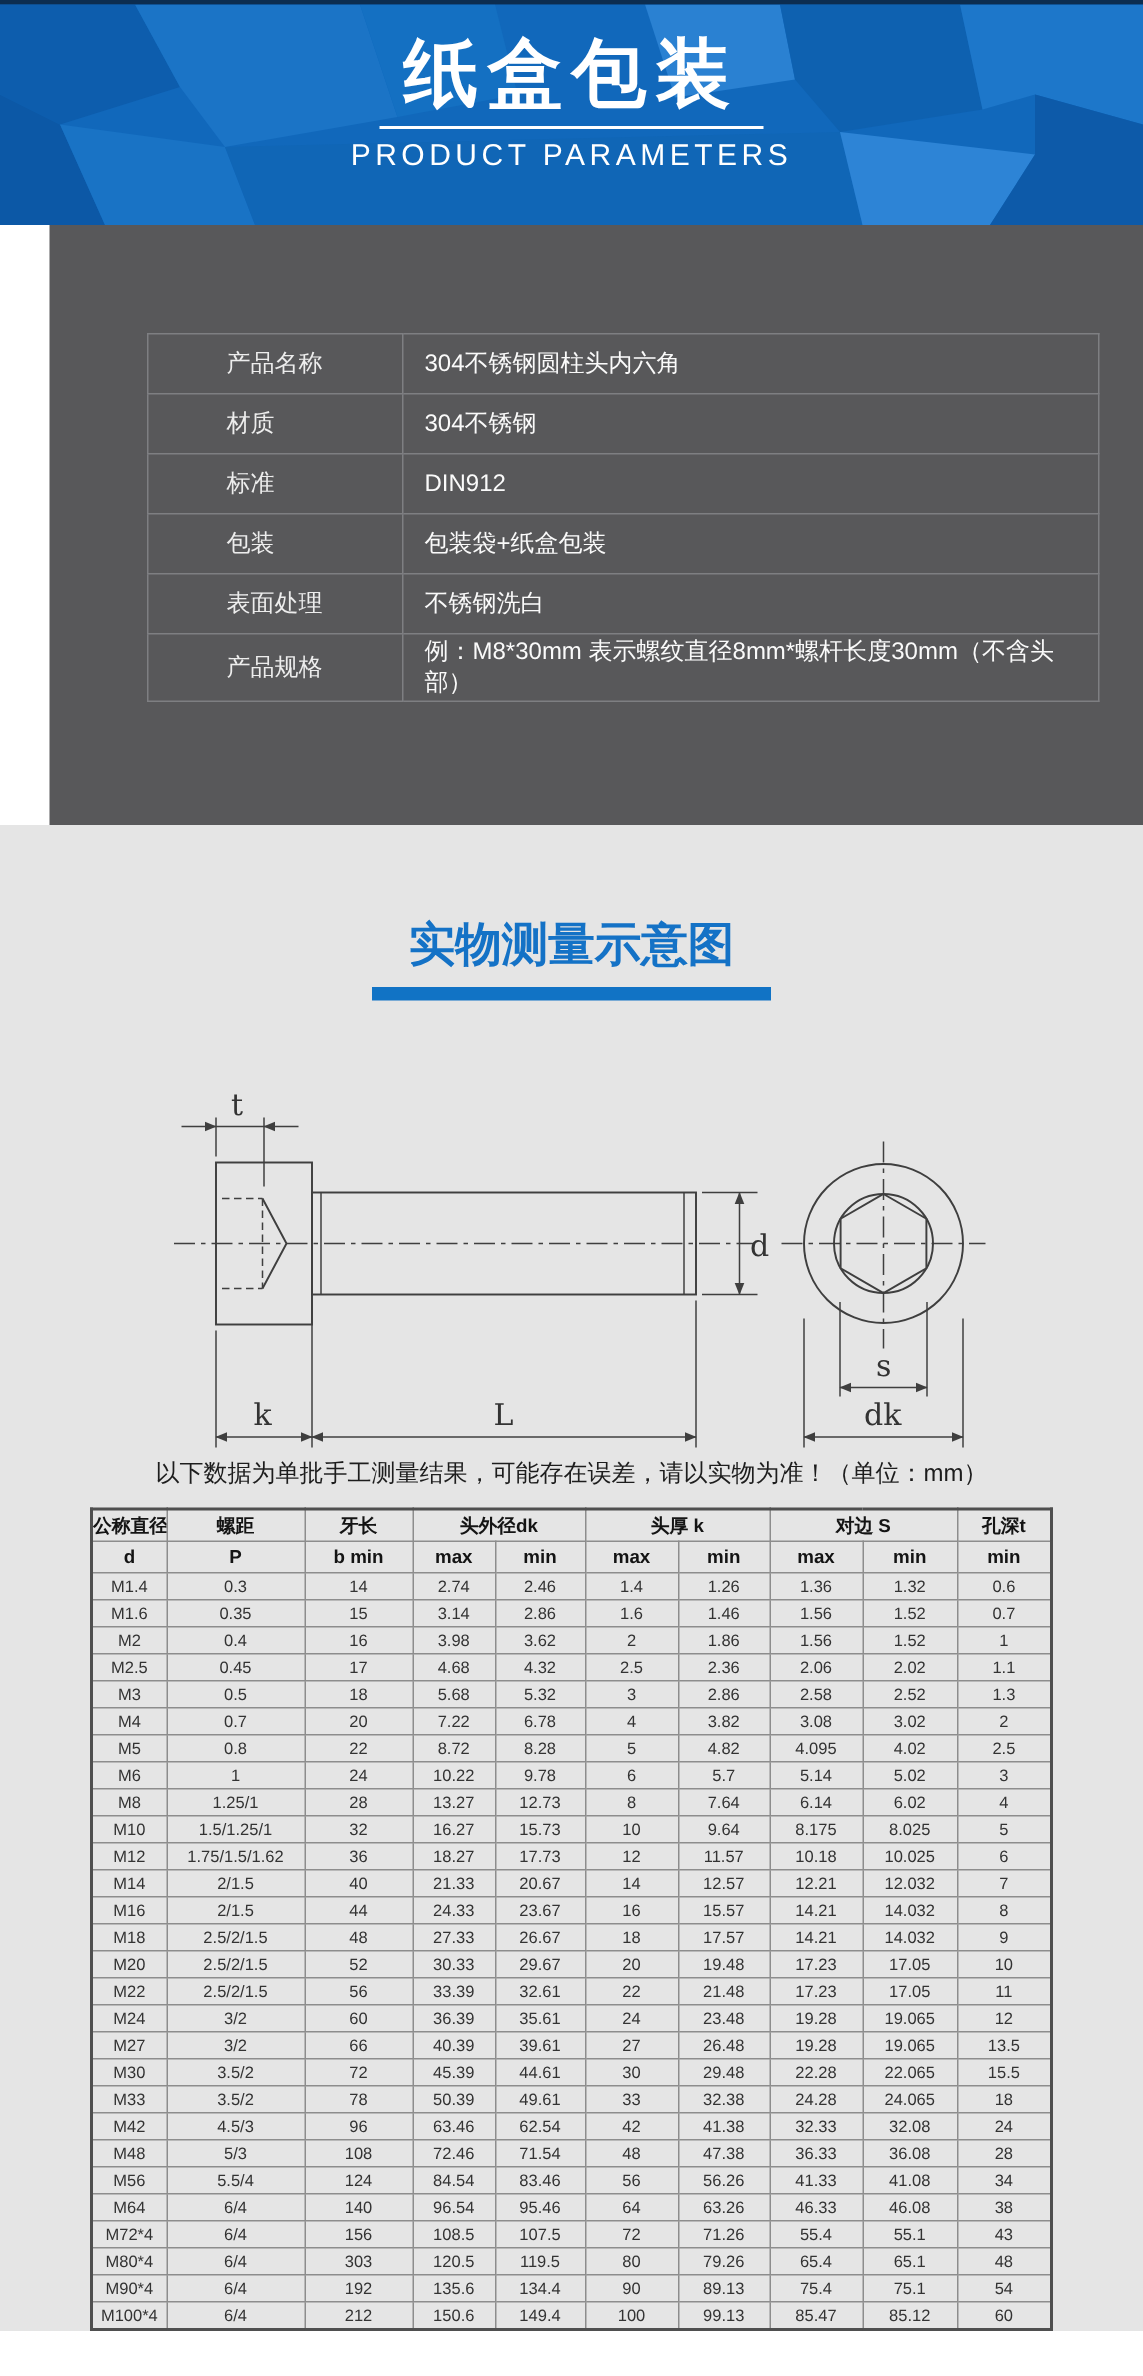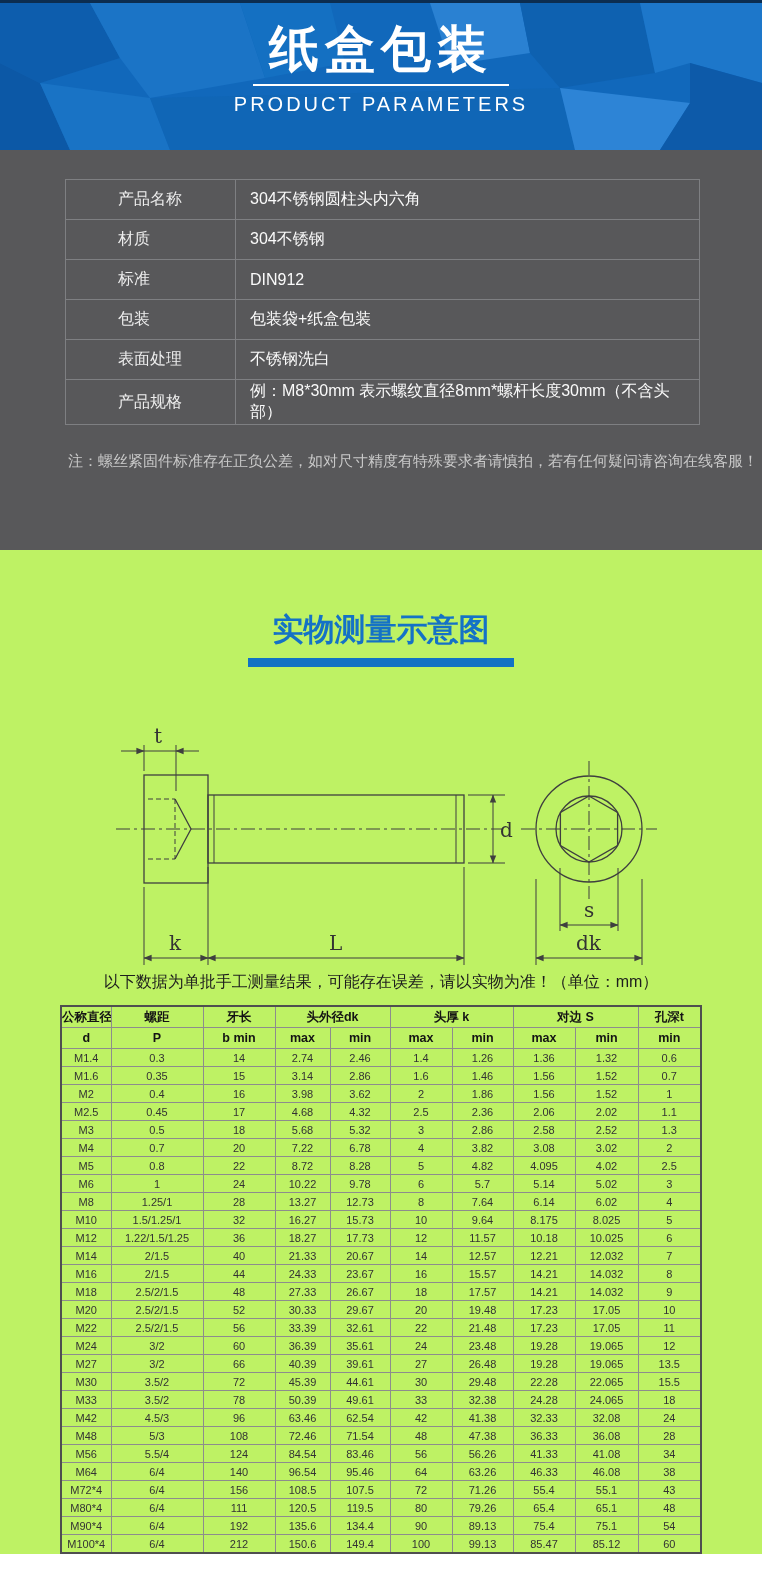--- a/index.html
+++ b/index.html
@@ -8,29 +8,29 @@
   
   .banner { position:relative; height:150px; background:#1168bb; overflow:hidden;
             border-top:3px solid #0c2d50; box-sizing:border-box; }
   .banner-bg { position:absolute; left:0; top:0; width:100%; height:100%; display:block; }
   .banner-inner { position:relative; text-align:center; color:#fff; padding-top:20px; }
   .banner-title { margin:0; font-size:50px; line-height:52px; font-weight:bold; letter-spacing:6px; }
   .banner-line { width:256px; height:2px; background:#ffffff; margin:9px auto 7px; }
   .banner-sub { font-size:20px; letter-spacing:3px; font-weight:500; }
 
   
-  .dark-panel { background:#58585a; height:400px; box-sizing:border-box; padding-top:29px; }
+  .dark-panel { background:#58585a; height:400px; box-sizing:border-box; padding-top:72px;margin-left:33px; }
   .info-table { width:635px; margin-left:65px; border-collapse:collapse; table-layout:fixed; }
   .info-table td { border:1px solid #7e7f82; height:37px; font-size:16px; }
   .info-table td.label { width:170px; padding-left:52px; color:#ededed; box-sizing:border-box; }
   .info-table td.value { padding-left:14px; color:#fafafa; }
   .disclaimer { color:#c9c9c9; font-size:15px; margin:27px 0 0 68px; }
 
   
-  .measure-section { background:#bef264; padding-top:62px; }
+  .measure-section { background:#e5e5e5; padding-top:62px; }
   .section-title { text-align:center; color:#1472c6; font-size:31px; line-height:36px; font-weight:bold; margin:0; }
   .title-bar { width:266px; height:9px; background:#1173c5; margin:10px auto 0; }
 
   .diagram { width:560px; margin:36px auto 0; }
   .diagram svg { display:block; }
   .dim-label { font-family:"DejaVu Serif","Liberation Serif",serif; font-size:20px; fill:#333; }
   .dline { stroke:#3f3f3f; stroke-width:1.3; fill:none; }
   .thin  { stroke:#3f3f3f; stroke-width:1; fill:none; }
   .cline { stroke:#3f3f3f; stroke-width:1; fill:none; stroke-dasharray:14,4,3,4; }
   .hid   { stroke:#3f3f3f; stroke-width:1; fill:none; stroke-dasharray:5,3; }
@@ -92,21 +92,20 @@
         <tr>
           <td class="label">表面处理</td>
           <td class="value">不锈钢洗白</td>
         </tr>
         <tr>
           <td class="label">产品规格</td>
           <td class="value">例：M8*30mm 表示螺纹直径8mm*螺杆长度30mm（不含头部）</td>
         </tr>
       </tbody>
   </table>
-  <p class="disclaimer">注：螺丝紧固件标准存在正负公差，如对尺寸精度有特殊要求者请慎拍，若有任何疑问请咨询在线客服！</p>
 </section>
 
 <section class="measure-section">
   <h2 class="section-title">实物测量示意图</h2>
   <div class="title-bar"></div>
 
   <div class="diagram">
     <svg viewBox="0 0 560 265" width="560" height="265">
       <defs>
         <marker id="arr" viewBox="0 0 10 10" refX="9.5" refY="5" markerWidth="8" markerHeight="8" orient="auto-start-reverse">
@@ -318,21 +317,21 @@
           <td>16.27</td>
           <td>15.73</td>
           <td>10</td>
           <td>9.64</td>
           <td>8.175</td>
           <td>8.025</td>
           <td>5</td>
         </tr>
         <tr>
           <td>M12</td>
-          <td>1.22/1.5/1.25</td>
+          <td>1.75/1.5/1.62</td>
           <td>36</td>
           <td>18.27</td>
           <td>17.73</td>
           <td>12</td>
           <td>11.57</td>
           <td>10.18</td>
           <td>10.025</td>
           <td>6</td>
         </tr>
         <tr>
@@ -499,21 +498,21 @@
           <td>107.5</td>
           <td>72</td>
           <td>71.26</td>
           <td>55.4</td>
           <td>55.1</td>
           <td>43</td>
         </tr>
         <tr>
           <td>M80*4</td>
           <td>6/4</td>
-          <td>111</td>
+          <td>303</td>
           <td>120.5</td>
           <td>119.5</td>
           <td>80</td>
           <td>79.26</td>
           <td>65.4</td>
           <td>65.1</td>
           <td>48</td>
         </tr>
         <tr>
           <td>M90*4</td>

